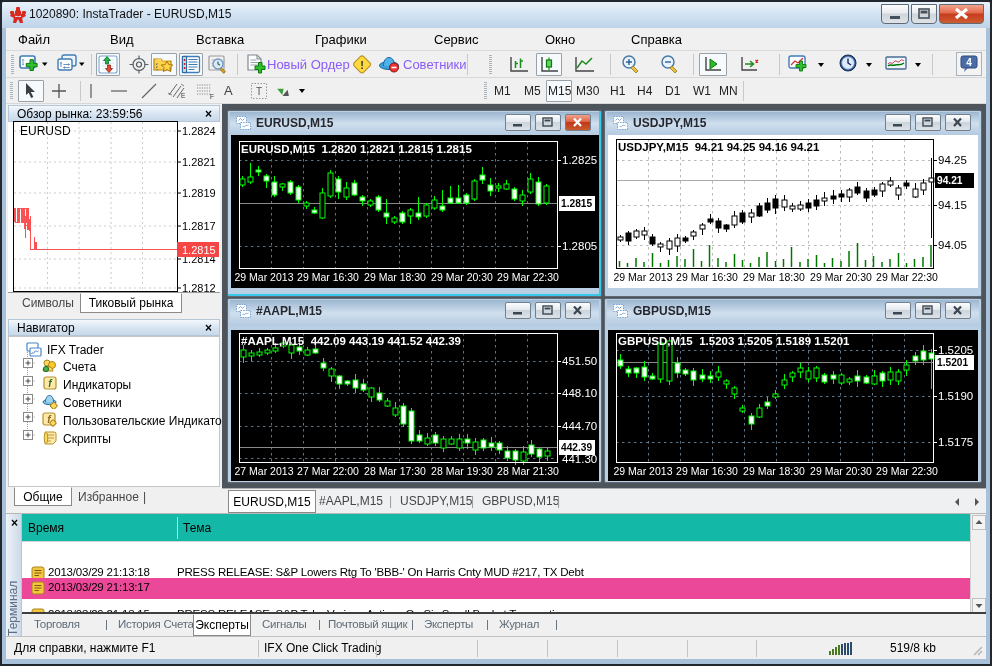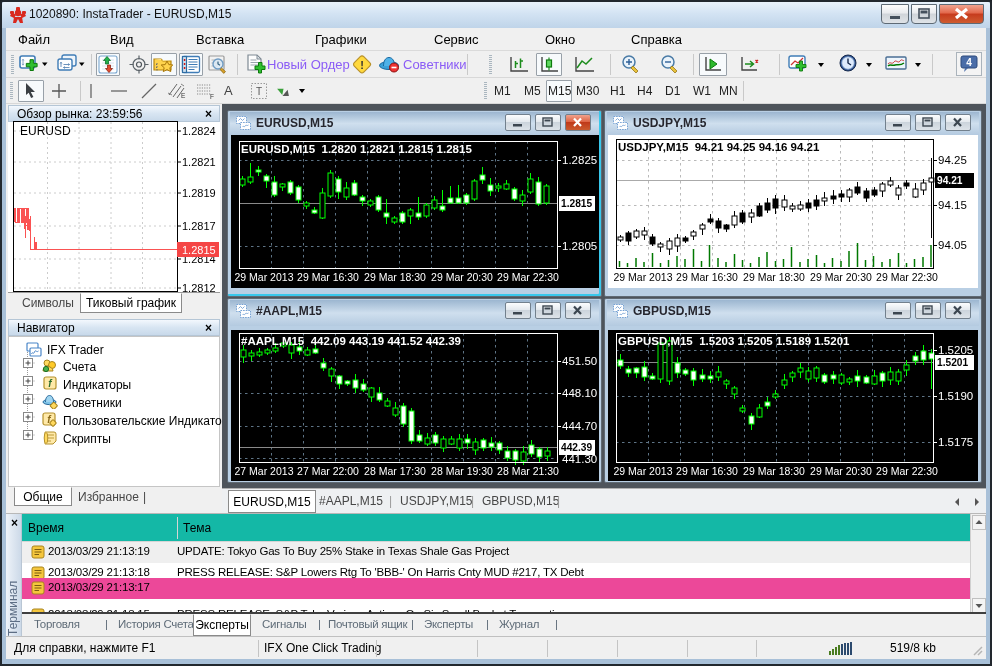--- a/index.html
+++ b/index.html
@@ -303,21 +303,21 @@
   <text x="169" y="171">1.2812</text>
  </g>
  <rect x="164" y="121" width="42" height="15" fill="#f54545"></rect>
  <text x="169" y="133" font-size="11" fill="#fff">1.2815</text>
  <g stroke="#000">
           <path d="M165 10h3M165 41h3M165 72h3M165 105h3M165 138h3M165 167h3"></path>
         </g>
 </svg>
 <div class="tabrow abs" style="left:2px;top:264px;width:212px;height:21px;border-top:1px solid #999">
  <span style="position:absolute;left:14px;top:3px">Символы</span>
- <div class="tab-active" style="left:72px;top:0px;width:102px;height:20px;padding-top:2px">Тиковый график</div>
+ <div class="tab-active" style="left:72px;top:0px;width:102px;height:20px;padding-top:2px">Тиковый рынка</div>
 </div>
 
 <div class="panel-h abs" style="left:2px;top:291px;width:212px;height:17px;padding:1px 0 0 8px">Навигатор
   <span style="position:absolute;right:7px;top:1px;font-weight:bold;font-size:12px;color:#000">×</span></div>
 <div class="abs white" style="left:2px;top:308px;width:212px;height:151px;border:1px solid #c5c5c5"></div>
 <svg class="abs" style="left:2px;top:308px" width="212" height="151" viewBox="0 0 212 151">
  <g stroke="#999" stroke-width="1" stroke-dasharray="1,1">
   <path d="M19.5 16v83M19.5 27h8M19.5 45h8M19.5 63h8M19.5 81h8M19.5 99h8"></path>
  </g>
  <g>
@@ -712,28 +712,20 @@
 <div id="terminal" class="abs">
  <div class="abs" style="left:0;top:0;width:16px;height:122px;background:linear-gradient(90deg,#eef3f9,#ccd9e8);border-right:1px solid #b9c6d4;z-index:5">
   <div style="position:absolute;left:5px;top:2px;font-weight:bold;font-size:12px;color:#000">×</div>
   <div style="position:absolute;left:-22px;top:84px;width:60px;height:16px;transform:rotate(-90deg);font-size:12px;color:#5d6e85">Терминал</div>
  </div>
  <div class="abs" style="left:16px;top:0;width:948px;height:28px;background:#14b8a6;border-bottom:1px solid #d5d5d5">
   <span style="position:absolute;left:6px;top:7px;color:#000">Время</span>
   <span style="position:absolute;left:161px;top:7px;color:#000">Тема</span>
   <div style="position:absolute;left:155px;top:3px;width:1px;height:22px;background:#d5d5d5"></div>
  </div>
- <div class="trow" style="top:28px;background:#efefef">
-    <svg class="ticon" viewBox="0 0 14 14">
-            <rect x="1" y="1" width="12" height="12" rx="2" fill="#f5c63d" stroke="#a8841e"></rect>
-            <path d="M3.5 4.5h7M3.5 7h7M3.5 9.5h4.5" stroke="#7a5c10" stroke-width="1"></path>
-          </svg>
-    <span style="position:absolute;left:26px;top:3px">2013/03/29 21:13:19</span>
-    <span style="position:absolute;left:155px;top:3px">UPDATE: Tokyo Gas To Buy 25% Stake in Texas Shale Gas Project</span>
-        </div>
         <div class="trow" style="top:49px;background:#ffffff">
     <svg class="ticon" viewBox="0 0 14 14">
             <rect x="1" y="1" width="12" height="12" rx="2" fill="#f5c63d" stroke="#a8841e"></rect>
             <path d="M3.5 4.5h7M3.5 7h7M3.5 9.5h4.5" stroke="#7a5c10" stroke-width="1"></path>
           </svg>
     <span style="position:absolute;left:26px;top:3px">2013/03/29 21:13:18</span>
     <span style="position:absolute;left:155px;top:3px">PRESS RELEASE: S&amp;P Lowers Rtg To 'BBB-' On Harris Cnty MUD #217, TX Debt</span>
         </div>
         <div class="trow" style="top:64px;background:#ec4899">
     <svg class="ticon" viewBox="0 0 14 14">

